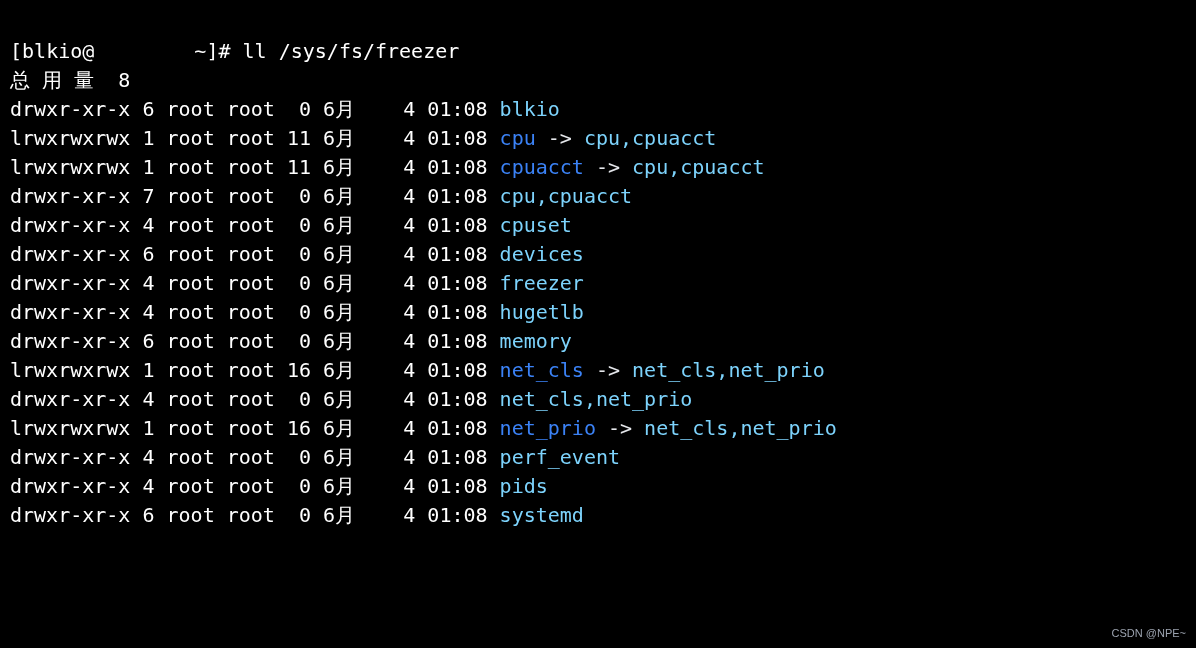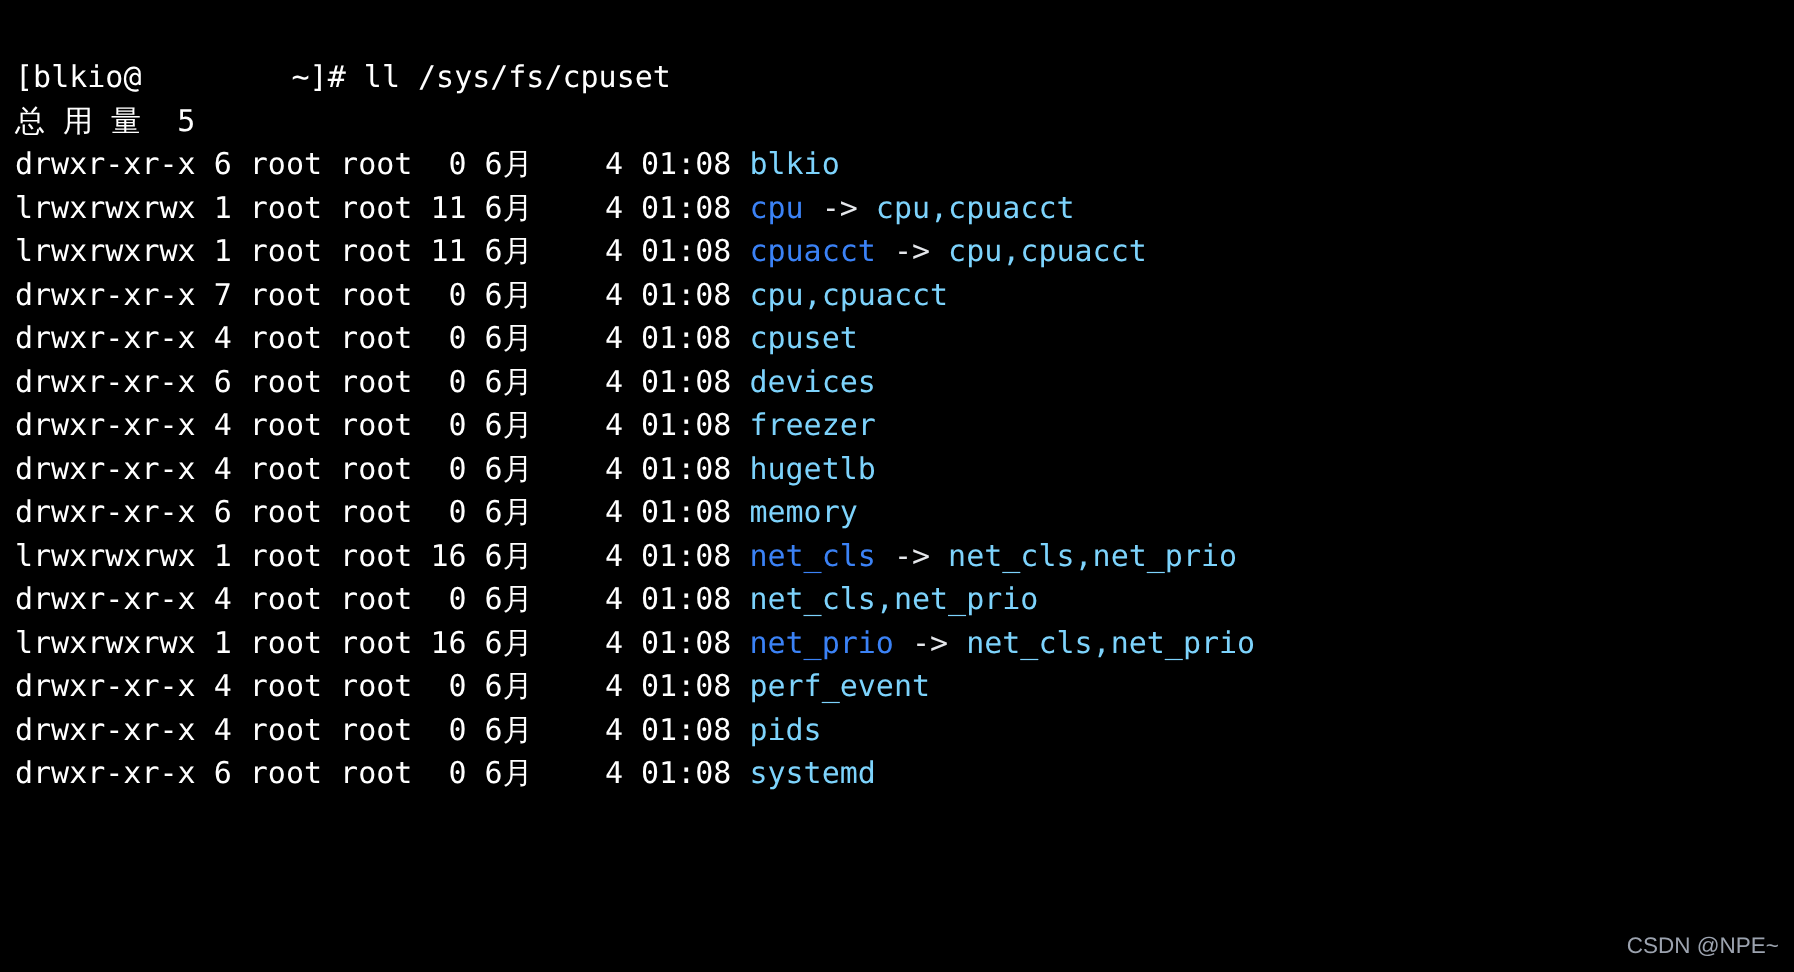--- a/index.html
+++ b/index.html
@@ -26,26 +26,26 @@
     background: #000;
     vertical-align: -4px;
   }
   .dir  { color: #7dd3fc; }
   .link { color: #3b82f6; }
   .arrow{ color: #e5e7eb; }
   .watermark {
     position: absolute;
     right: 10px;
     bottom: 6px;
-    font-size: 15px;
+    font-size: 11px;
     color: #9ca3af;
     font-family: Arial, sans-serif;
   }
 </style>
 </head>
 <body>
 
 <div class="terminal">
-<span class="cmd">[<span>blkio</span><span>@</span><span class="redact"></span> <span>~</span><span>]#</span> <span>ll /sys/fs/cpuset</span></span>
-<span>总 用 量  5</span>
+<span class="cmd">[<span>blkio</span><span>@</span><span class="redact"></span> <span>~</span><span>]#</span> <span>ll /sys/fs/freezer</span></span>
+<span>总 用 量  8</span>
 <div id="listing"><div><span>drwxr-xr-x 6 root root  0 6月    4 01:08 </span><span class="dir">blkio</span></div><div><span>lrwxrwxrwx 1 root root 11 6月    4 01:08 </span><span class="link">cpu</span><span class="arrow"> -&gt; </span><span class="dir">cpu,cpuacct</span></div><div><span>lrwxrwxrwx 1 root root 11 6月    4 01:08 </span><span class="link">cpuacct</span><span class="arrow"> -&gt; </span><span class="dir">cpu,cpuacct</span></div><div><span>drwxr-xr-x 7 root root  0 6月    4 01:08 </span><span class="dir">cpu,cpuacct</span></div><div><span>drwxr-xr-x 4 root root  0 6月    4 01:08 </span><span class="dir">cpuset</span></div><div><span>drwxr-xr-x 6 root root  0 6月    4 01:08 </span><span class="dir">devices</span></div><div><span>drwxr-xr-x 4 root root  0 6月    4 01:08 </span><span class="dir">freezer</span></div><div><span>drwxr-xr-x 4 root root  0 6月    4 01:08 </span><span class="dir">hugetlb</span></div><div><span>drwxr-xr-x 6 root root  0 6月    4 01:08 </span><span class="dir">memory</span></div><div><span>lrwxrwxrwx 1 root root 16 6月    4 01:08 </span><span class="link">net_cls</span><span class="arrow"> -&gt; </span><span class="dir">net_cls,net_prio</span></div><div><span>drwxr-xr-x 4 root root  0 6月    4 01:08 </span><span class="dir">net_cls,net_prio</span></div><div><span>lrwxrwxrwx 1 root root 16 6月    4 01:08 </span><span class="link">net_prio</span><span class="arrow"> -&gt; </span><span class="dir">net_cls,net_prio</span></div><div><span>drwxr-xr-x 4 root root  0 6月    4 01:08 </span><span class="dir">perf_event</span></div><div><span>drwxr-xr-x 4 root root  0 6月    4 01:08 </span><span class="dir">pids</span></div><div><span>drwxr-xr-x 6 root root  0 6月    4 01:08 </span><span class="dir">systemd</span></div></div></div>
 
 <div class="watermark">CSDN @NPE~</div>
 
 </body></html>

